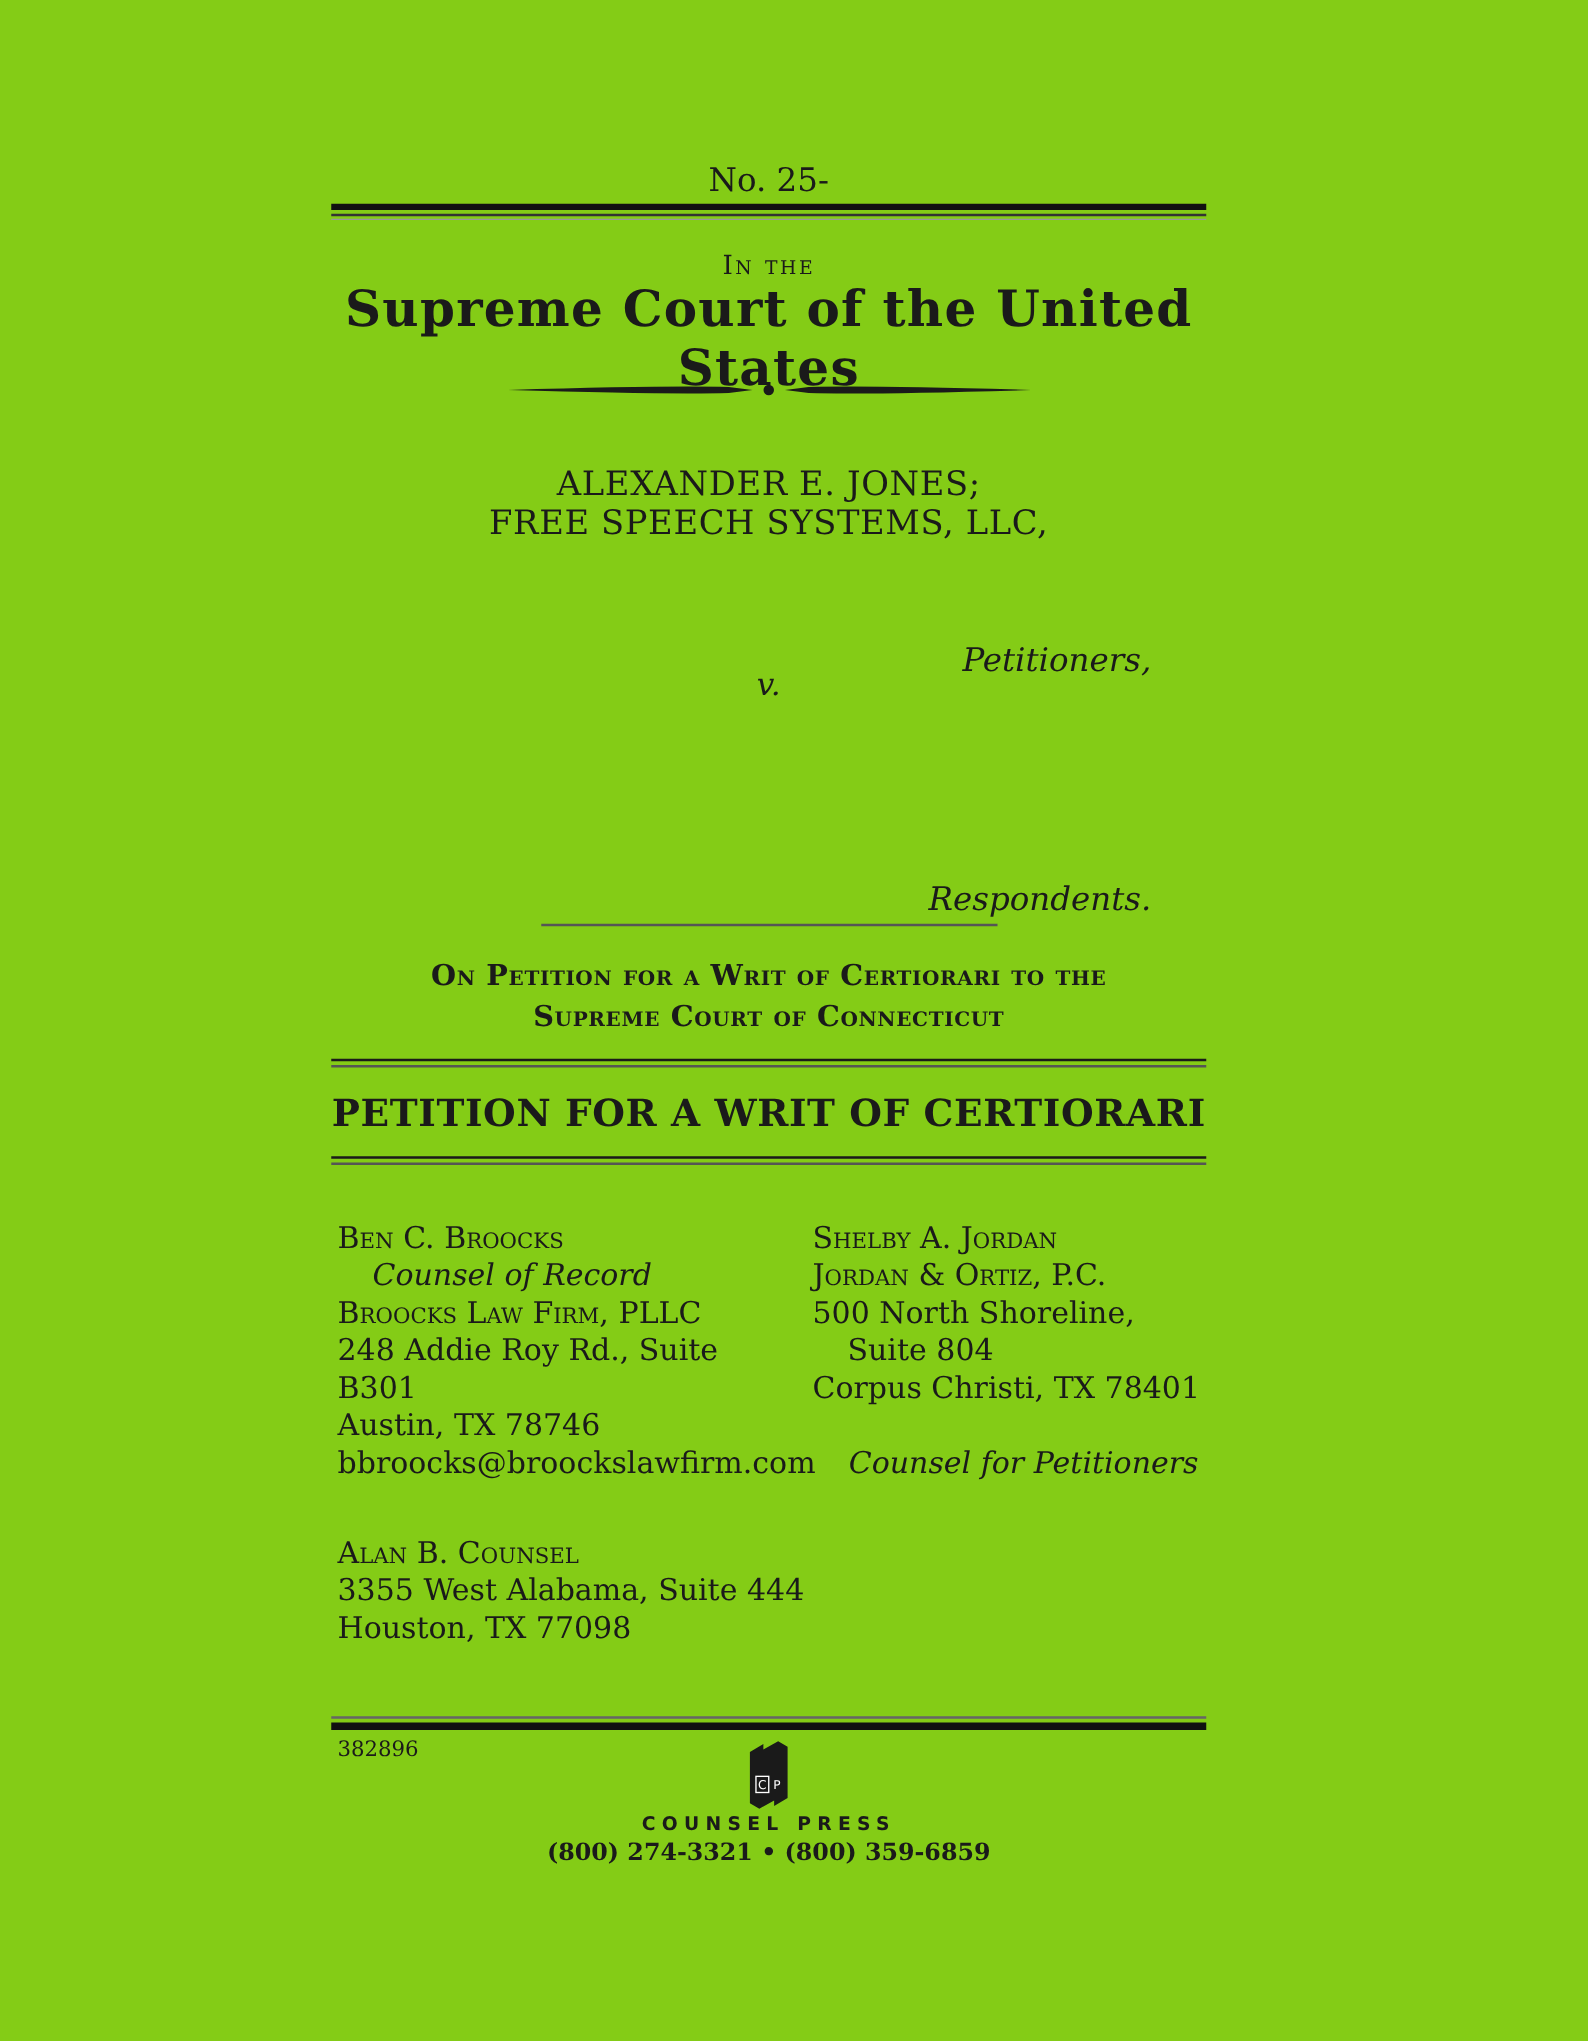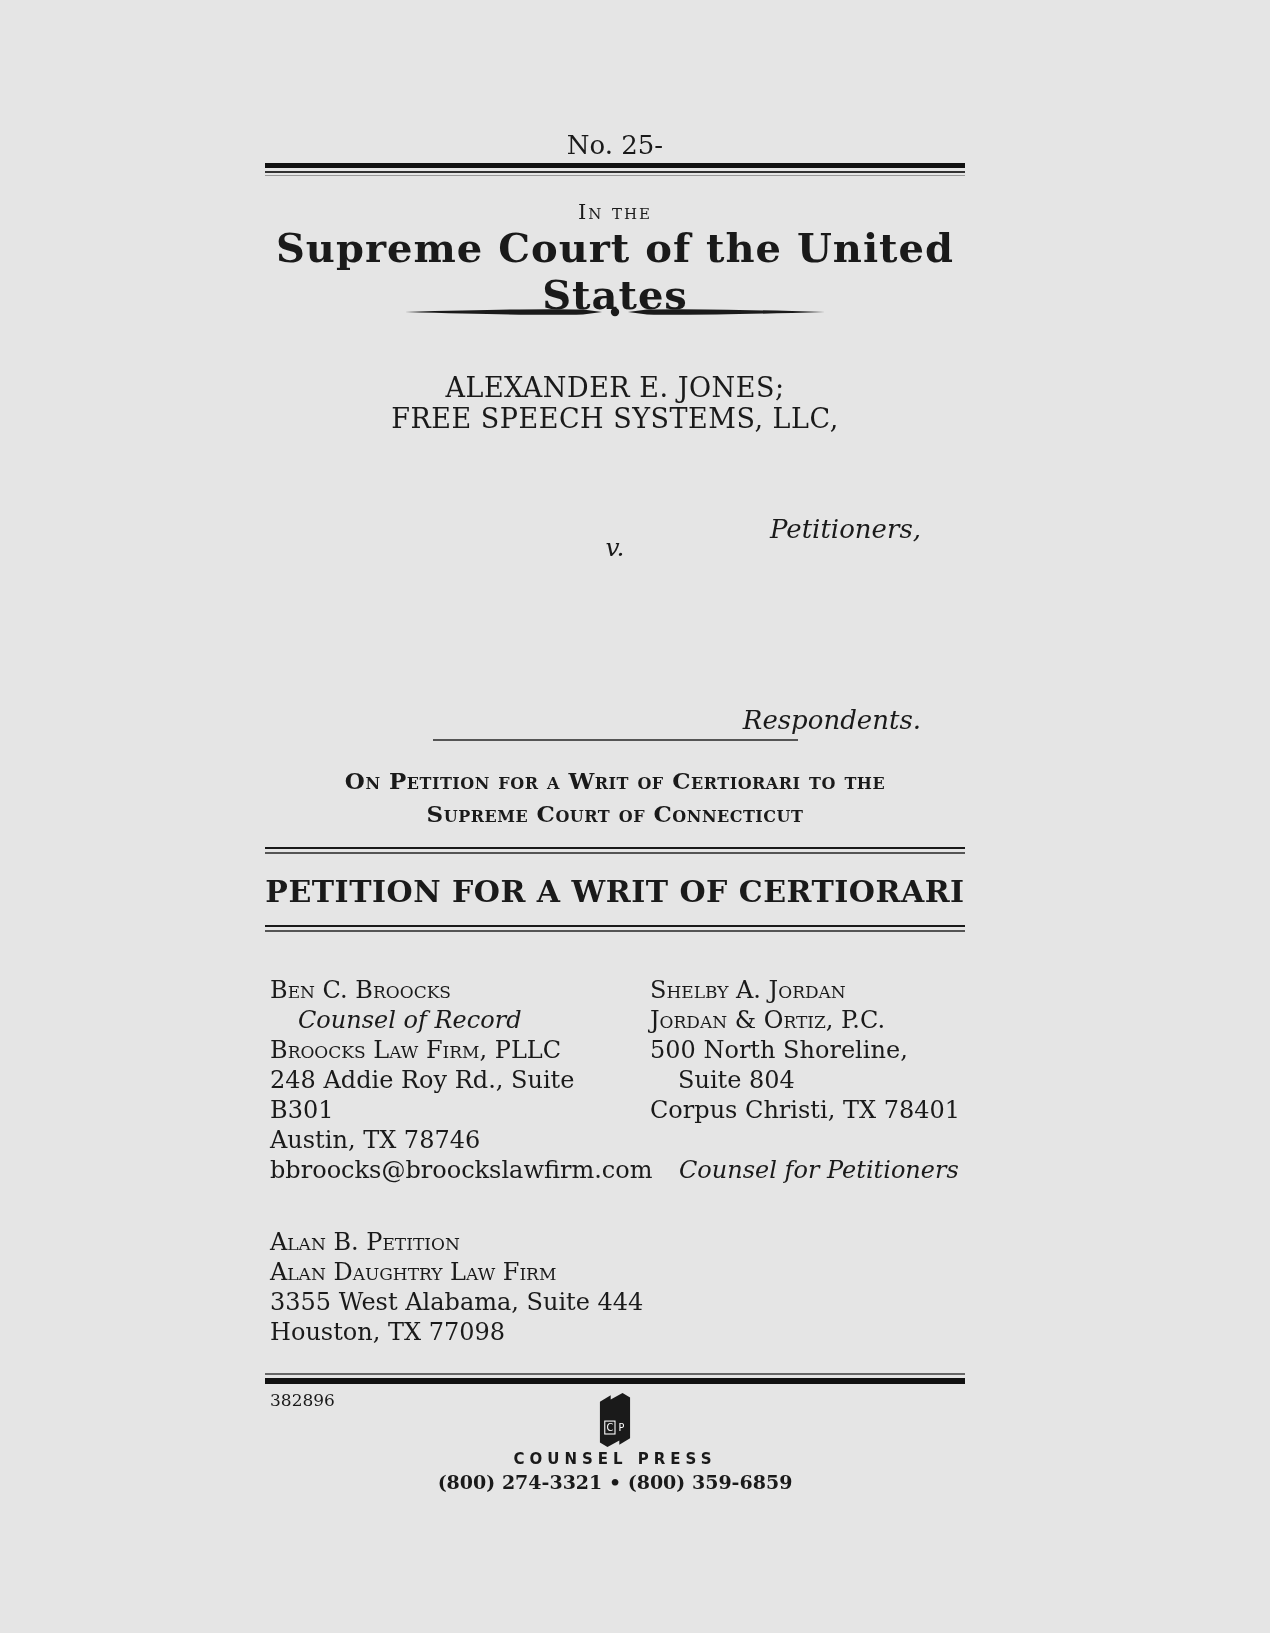--- a/index.html
+++ b/index.html
@@ -1,17 +1,17 @@
 <!DOCTYPE html>
 <html><head>
 <meta charset="utf-8">
 <style>
   html,body { margin:0; padding:0; background:#ffffff; }
   .page {
-    position:relative; width:1270px; height:1633px; background:#e5e5e5;
+    position:relative; width:1270px; height:1633px; background:#84cc16;
     font-family:"DejaVu Serif", serif; color:#1a1a1a; overflow:hidden;
   }
   .content { position:absolute; left:265px; top:0; width:700px; height:100%; }
   .abs { position:absolute; left:0; right:0; }
   .center { text-align:center; }
   .rightalign { text-align:right; padding-right:44px;margin-top:48px; }
   .sc { font-variant:small-caps; }
   .it { font-style:italic; }
   .indent { padding-left:28px; }
 
@@ -125,22 +125,21 @@
     </div>
 
     <div class="abs counsel">
       <div class="counsel-left">
         <div class="sc">Ben C. Broocks</div>
         <div class="it indent">Counsel of Record</div>
         <div class="sc">Broocks Law Firm, PLLC</div>
         <div>248 Addie Roy Rd., Suite B301</div>
         <div>Austin, TX 78746</div>
         <div>bbroocks@broockslawfirm.com</div>
-        <div class="sc group-gap">Alan B. Petition</div>
-        <div class="sc">Alan Daughtry Law Firm</div>
+        <div class="sc group-gap">Alan B. Counsel</div>
         <div>3355 West Alabama, Suite 444</div>
         <div>Houston, TX 77098</div>
       </div>
       <div class="counsel-right">
         <div class="sc">Shelby A. Jordan</div>
         <div class="sc">Jordan &amp; Ortiz, P.C.</div>
         <div>500 North Shoreline,</div>
         <div class="indent">Suite 804</div>
         <div>Corpus Christi, TX 78401</div>
         <div class="it role-gap">Counsel for Petitioners</div>

